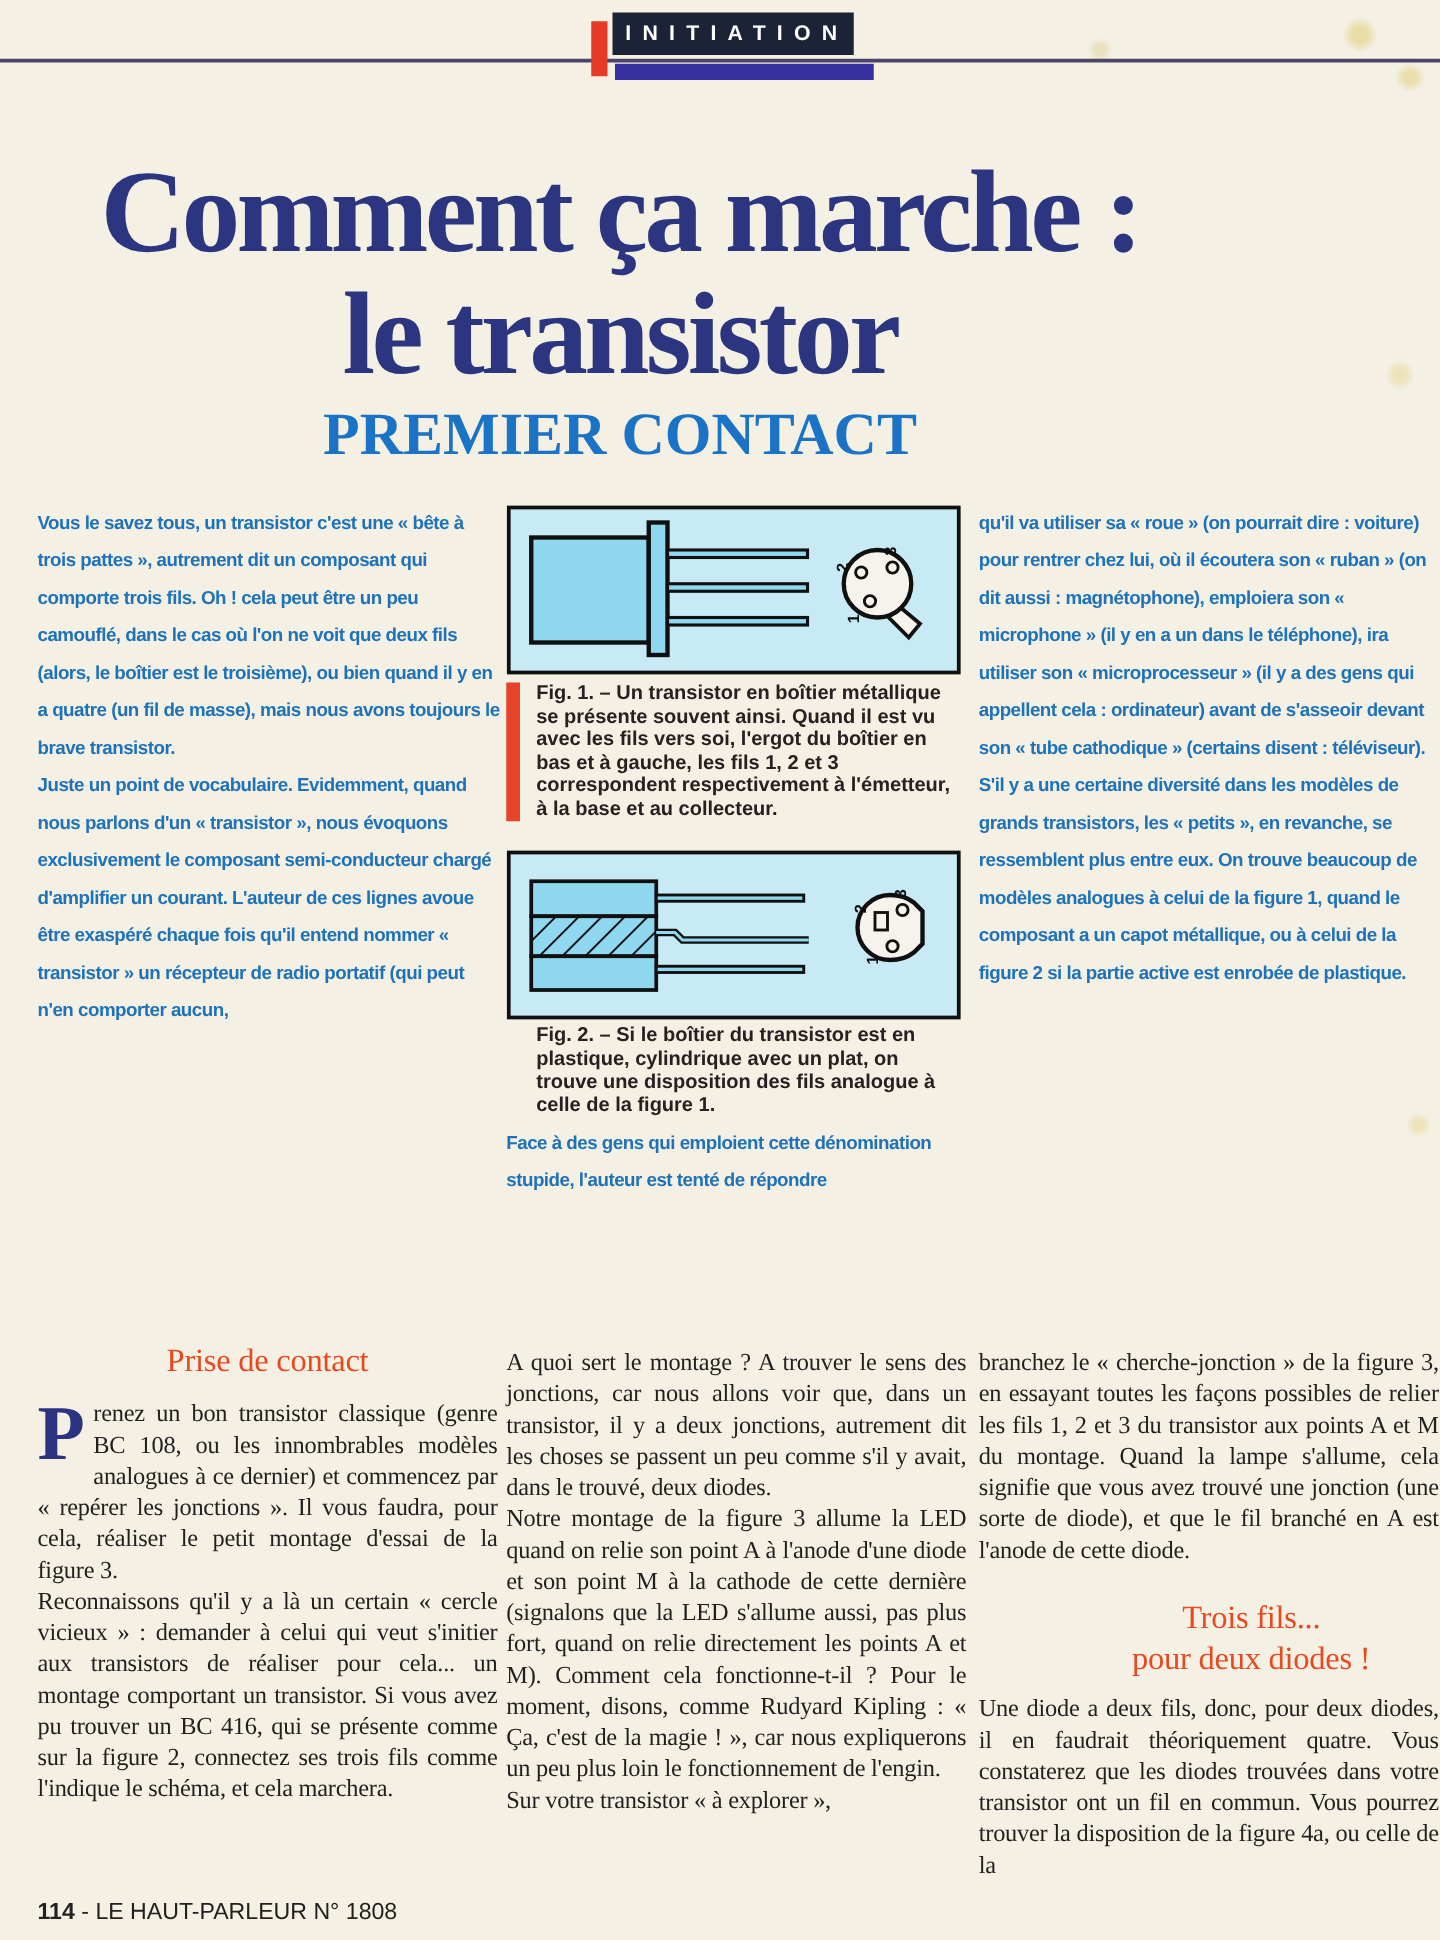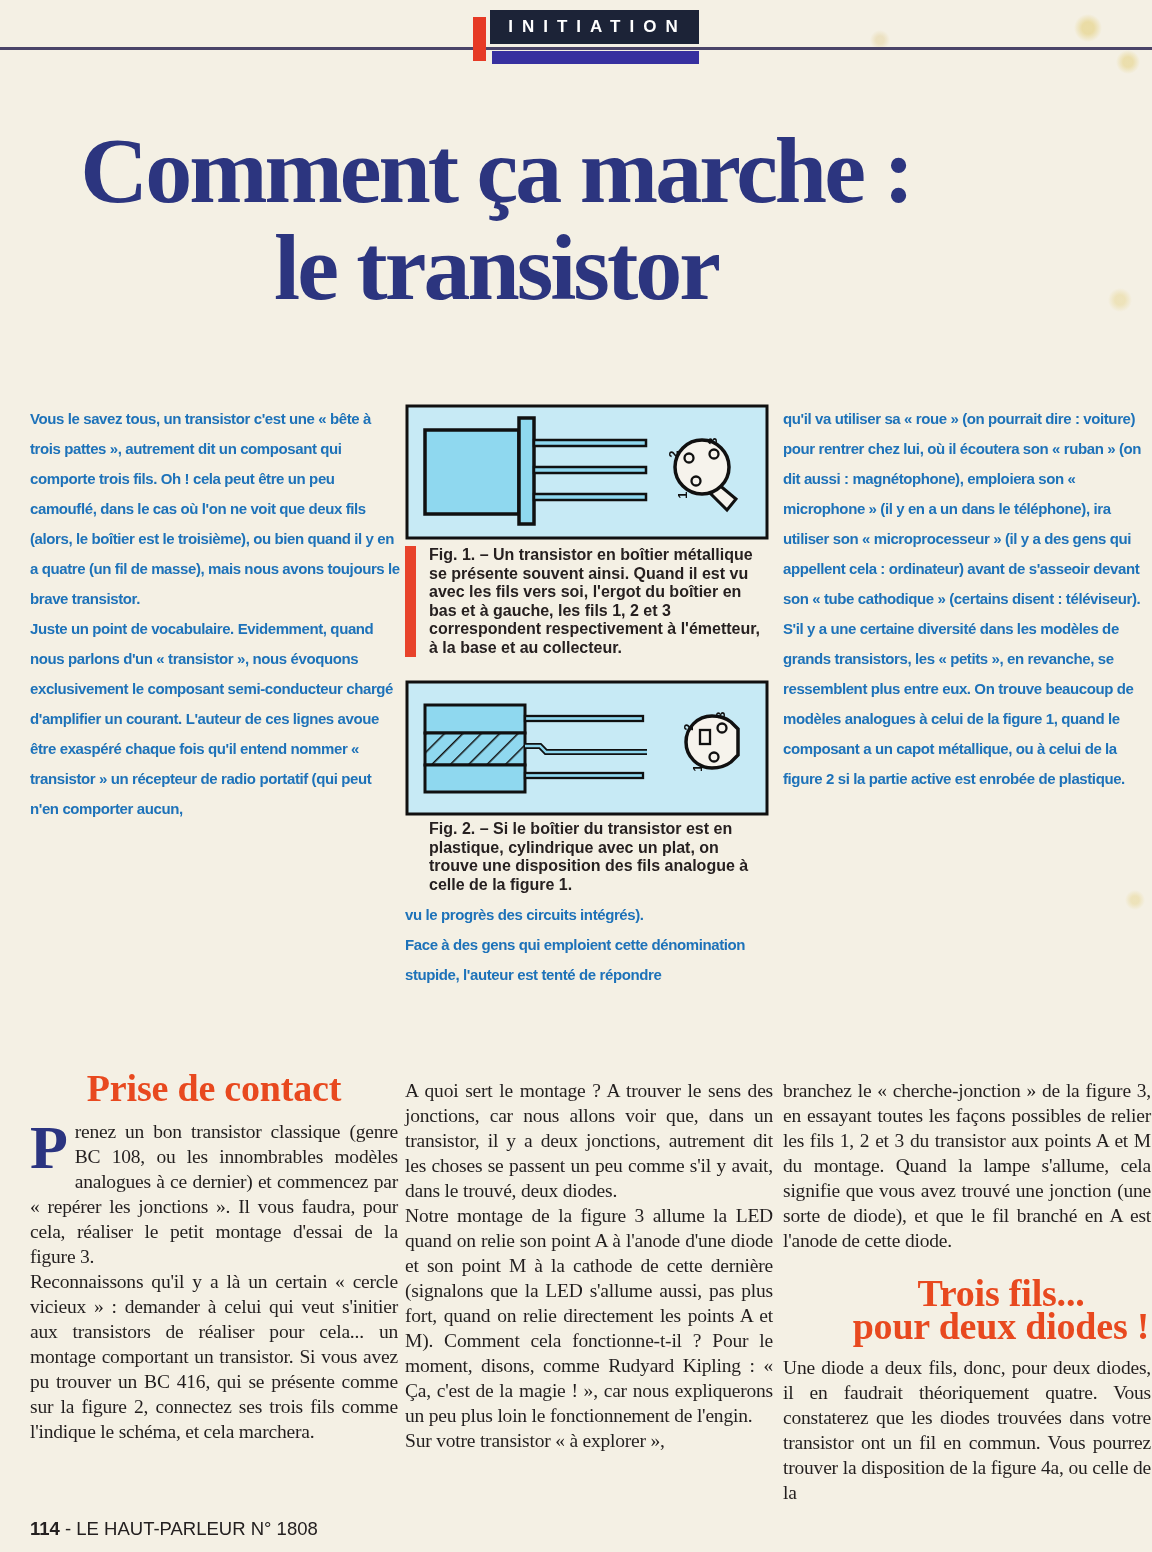--- a/index.html
+++ b/index.html
@@ -11,21 +11,21 @@
       radial-gradient(circle at 1128px 62px, rgba(222,196,90,.4) 0 5px, rgba(222,196,90,0) 12px),
       radial-gradient(circle at 1120px 300px, rgba(222,196,90,.3) 0 5px, rgba(222,196,90,0) 12px),
       radial-gradient(circle at 1135px 900px, rgba(222,196,90,.3) 0 4px, rgba(222,196,90,0) 10px),
       radial-gradient(circle at 880px 40px, rgba(210,180,90,.25) 0 4px, rgba(210,180,90,0) 10px);
     font-family:"Liberation Sans", sans-serif;
   }
   
   .top-rule{position:absolute; top:47px; left:0; width:1152px; height:3px; background:#4a4468;}
   .banner-red{position:absolute; left:473px; top:17px; width:13px; height:44px; background:#e63a25;}
   .banner-navy{
-    position:absolute; left:490px; top:10px; width:209px; height:34px; background:#1c2337;
+    position:absolute; left:490px; top:10px; width:193px; height:34px; background:#1c2337;
     color:#fff; font-weight:bold; font-size:17px; letter-spacing:9px;
     display:flex; align-items:center; justify-content:center; padding-left:6px; box-sizing:border-box;
   }
   .banner-blue{position:absolute; left:492px; top:51px; width:207px; height:13px; background:#37309f;}
   
   .title-block{position:absolute; top:122px; left:0; width:992px; text-align:center;
     font-family:"Liberation Serif", serif; color:#2c357f;}
   .title-line{font-size:94px; font-weight:bold; line-height:97px; letter-spacing:-3px;}
   .subtitle{font-size:48px; font-weight:bold; color:#1a73c4; line-height:52px; margin-top:6px; letter-spacing:0;}
   
@@ -44,22 +44,22 @@
   .caption2{top:820px;align-items:flex-end;}
   .caption-bar{width:11px; background:#e8432b; flex-shrink:0; margin-right:13px;}
   .caption-text{font-weight:bold; font-size:16px; line-height:18.5px; color:#262020; letter-spacing:0;}
   
   .serif-col{position:absolute; width:368px; font-family:"Liberation Serif", serif;
     font-size:19.5px; line-height:25px; letter-spacing:-0.2px; color:#231f1f; text-align:justify;}
   .serif-col p{margin:0;}
   .col-bot-left{left:30px; top:1072px;}
   .col-bot-mid{left:405px; top:1078px;}
   .col-bot-right{left:783px; top:1078px;}
-  .orange-head{font-family:"Liberation Serif", serif; font-weight:bold; color:#e8491f;
-    font-size:38px; line-height:33px;}
+  .orange-head{font-family:"Liberation Serif", serif; font-weight:normal; color:#e8491f;
+    font-size:26px; line-height:33px;}
   .head-contact{text-align:center; margin:0 0 14px 0;}
   .head-trois{margin:24px 0 12px 0; padding-left:68px; text-align:center;}
   .dropcap{float:left; font-family:"Liberation Serif", serif; font-weight:bold; color:#2b3480;
     font-size:62px; line-height:48px; margin:4px 7px 0 0;}
   
   .footer{position:absolute; left:30px; top:1518px; font-size:18.5px; color:#242020;}
   .footer .pg{font-weight:bold;}
 </style>
 </head>
 <body>
@@ -69,20 +69,21 @@
   <div class="top-rule"></div>
   <div class="banner-red"></div>
   <div class="banner-navy">
     <span>INITIATION</span>
   </div>
   <div class="banner-blue"></div>
 
   <div class="title-block">
     <div class="title-line">Comment ça marche :</div>
     <div class="title-line">le transistor</div>
+    <div class="subtitle">PREMIER CONTACT</div>
   </div>
 
   <div class="blue-col col-intro-left">
     <p>Vous le savez tous, un transistor c'est une « bête à trois pattes », autrement dit un composant qui comporte trois fils. Oh ! cela peut être un peu camouflé, dans le cas où l'on ne voit que deux fils (alors, le boîtier est le troisième), ou bien quand il y en a quatre (un fil de masse), mais nous avons toujours le brave transistor.</p>
     <p>Juste un point de vocabulaire. Evidemment, quand nous parlons d'un « transistor », nous évoquons exclusivement le composant semi-conducteur chargé d'amplifier un courant. L'auteur de ces lignes avoue être exaspéré chaque fois qu'il entend nommer « transistor » un récepteur de radio portatif (qui peut n'en comporter aucun,</p>
   </div>
 
   <svg class="fig fig1" viewBox="0 0 364 136">
     <rect x="2" y="2" width="360" height="132" fill="#c7eaf5" stroke="#101010" stroke-width="3"></rect>
     <rect x="20" y="26" width="94" height="84" fill="#8fd8ef" stroke="#101010" stroke-width="3.5"></rect>
@@ -138,21 +139,20 @@
       <text x="320" y="35" transform="rotate(-90 320 35)" text-anchor="middle" font-size="13" font-weight="bold" fill="#101010">3</text>
     </g>
   </svg>
 
   <div class="caption caption2">
     <div class="caption-bar"></div>
     <div class="caption-text">Fig. 2. – Si le boîtier du transistor est en plastique, cylindrique avec un plat, on trouve une disposition des fils analogue à celle de la figure 1.</div>
   </div>
 
   <div class="blue-col col-intro-mid-text">
-    <p>vu le progrès des circuits intégrés).</p>
     <p>Face à des gens qui emploient cette dénomination stupide, l'auteur est tenté de répondre</p>
   </div>
 
   <div class="blue-col col-intro-right">
     <p>qu'il va utiliser sa « roue » (on pourrait dire : voiture) pour rentrer chez lui, où il écoutera son « ruban » (on dit aussi : magnétophone), emploiera son « microphone » (il y en a un dans le téléphone), ira utiliser son « microprocesseur » (il y a des gens qui appellent cela : ordinateur) avant de s'asseoir devant son « tube cathodique » (certains disent : téléviseur).</p>
     <p>S'il y a une certaine diversité dans les modèles de grands transistors, les « petits », en revanche, se ressemblent plus entre eux. On trouve beaucoup de modèles analogues à celui de la figure 1, quand le composant a un capot métallique, ou à celui de la figure 2 si la partie active est enrobée de plastique.</p>
   </div>
 
   <div class="serif-col col-bot-left">
     <div class="orange-head head-contact">Prise de contact</div>

